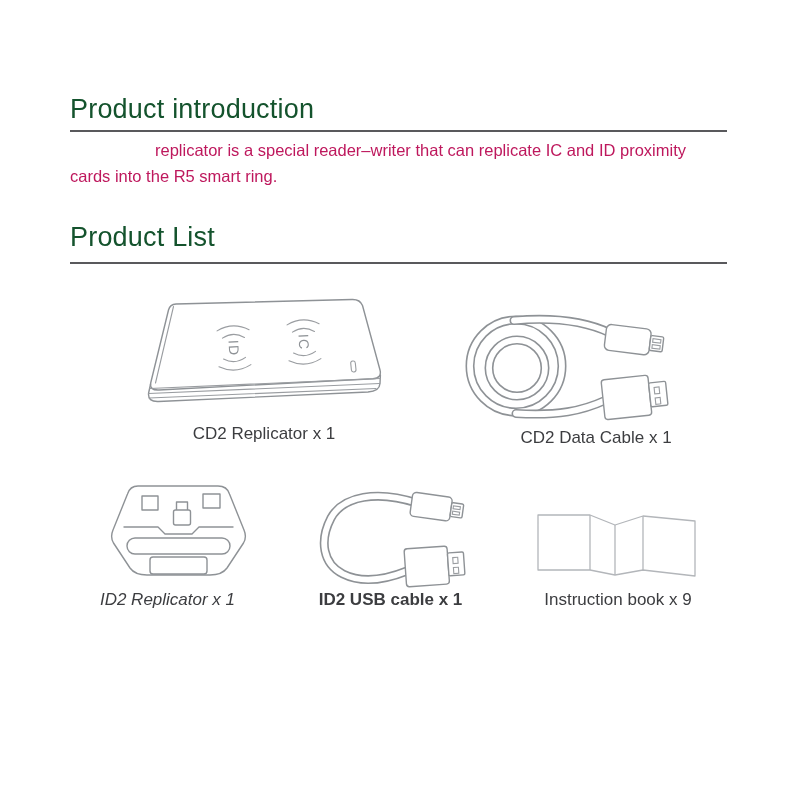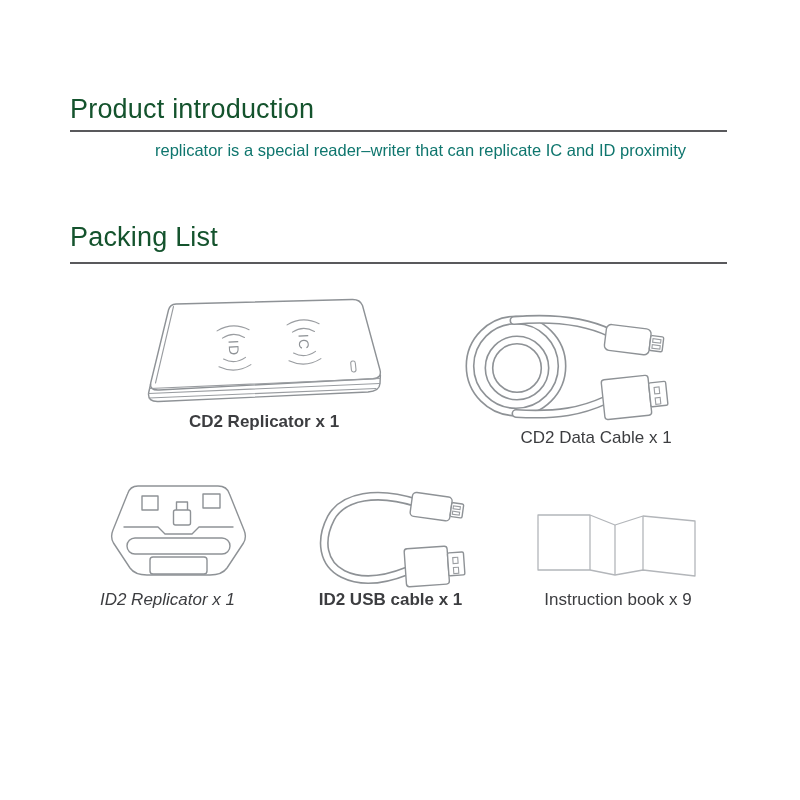--- a/index.html
+++ b/index.html
@@ -6,21 +6,21 @@
   html,body { width:800px; height:800px; background:#ffffff; overflow:hidden;
               font-family:"Liberation Sans", sans-serif; }
   .page { position:absolute; inset:0; width:800px; height:800px; background:#fff; }
 
   .section-heading { position:absolute; left:70px; font-size:27px; font-weight:400;
                      letter-spacing:0.2px; color:#14532d; white-space:nowrap; }
   .rule { position:absolute; left:70px; width:657px; height:0;
           border-top:2px solid #59595c; }
 
   .intro { position:absolute; left:70px; top:137px; width:665px;
-           font-size:16.5px; line-height:26px; color:#0f766e; }
+           font-size:16.5px; line-height:26px; color:#be185d; }
   .intro .line1 { padding-left:85px; white-space:nowrap; }
   .intro .line2 { white-space:nowrap; }
 
   figure { position:absolute; }
   figcaption, .caption { position:absolute; text-align:center; font-size:17px;
                          color:#3c3d40; white-space:nowrap; }
 
   svg { display:block; overflow:visible; }
   .ln   { fill:none; stroke:#8e9296; stroke-width:1.4; stroke-linecap:round; stroke-linejoin:round; }
   .lnf  { fill:#ffffff; stroke:#8e9296; stroke-width:1.4; stroke-linejoin:round; }
@@ -34,23 +34,24 @@
 </head>
 <body>
 
 <div class="page">
 
   <h1 class="section-heading" style="top:94px">Product introduction</h1>
   <div class="rule" style="top:130px"></div>
 
   <div class="intro">
     <div class="line1">replicator is a special reader–writer that can replicate IC and ID proximity</div>
+    <div class="line2">cards into the R5 smart ring.</div>
   </div>
 
-  <h1 class="section-heading" style="top:222px">Packing List</h1>
+  <h1 class="section-heading" style="top:222px">Product List</h1>
   <div class="rule" style="top:262px"></div>
 
   <figure style="left:142px; top:296px;">
     <svg width="244" height="126" viewBox="0 0 244 126">
 
       <path class="lnf" d="M 34,8 L 210,3.5 Q 218,3.2 220.5,9.5 L 238,74 Q 240,82 231,82.8 L 17,94 Q 7,94.5 8.8,86.5 L 26.5,14 Q 28,8.3 34,8 Z"></path>
       <path class="thin" d="M 31.5,10.5 L 13.5,87"></path>
 
       <path class="ln" d="M 8.6,88 L 6.6,97 Q 5.6,106 16.5,105.5 L 226,96 Q 237.5,95.2 238,87.5 L 238.4,79"></path>
       <path class="thin" d="M 7.8,92.5 L 238.3,82.5"></path>
@@ -69,21 +70,21 @@
         <path class="thin" d="M -16,-18 Q 0,-26.5 16,-17.5"></path>
         <path class="thin" d="M -11,-10.5 Q 0,-17 11,-10"></path>
         <path class="thin" d="M -16,18 Q 0,26.5 16,17.5"></path>
         <path class="thin" d="M -11,10.5 Q 0,17 11,10"></path>
         <text class="nfc-label" transform="rotate(90)" text-anchor="middle" dominant-baseline="central">IC</text>
       </g>
 
       <rect class="thin" x="209" y="65" width="4.6" height="11" rx="2.2" transform="rotate(-6 211 70)"></rect>
     </svg>
   </figure>
-  <figcaption class="caption" style="left:142px; top:412px; width:244px;font-weight:bold;">CD2 Replicator x 1</figcaption>
+  <figcaption class="caption" style="left:142px; top:424px; width:244px;">CD2 Replicator x 1</figcaption>
 
   <figure style="left:470px; top:316px;">
     <svg width="200" height="106" viewBox="0 0 200 106">
       <circle class="tube-out" cx="46" cy="50" r="46"></circle>
       <circle class="tube-in" cx="46" cy="50" r="46"></circle>
       <circle class="tube-out" cx="47" cy="52" r="28"></circle>
       <circle class="tube-in" cx="47" cy="52" r="28"></circle>
       <path class="tube-out" d="M 44,4.5 C 85,1 115,5 140,17"></path>
       <path class="tube-in" d="M 44,4.5 C 85,1 115,5 140,17"></path>
       <path class="tube-out" d="M 46,97.5 C 88,100 112,95 136,84"></path>

